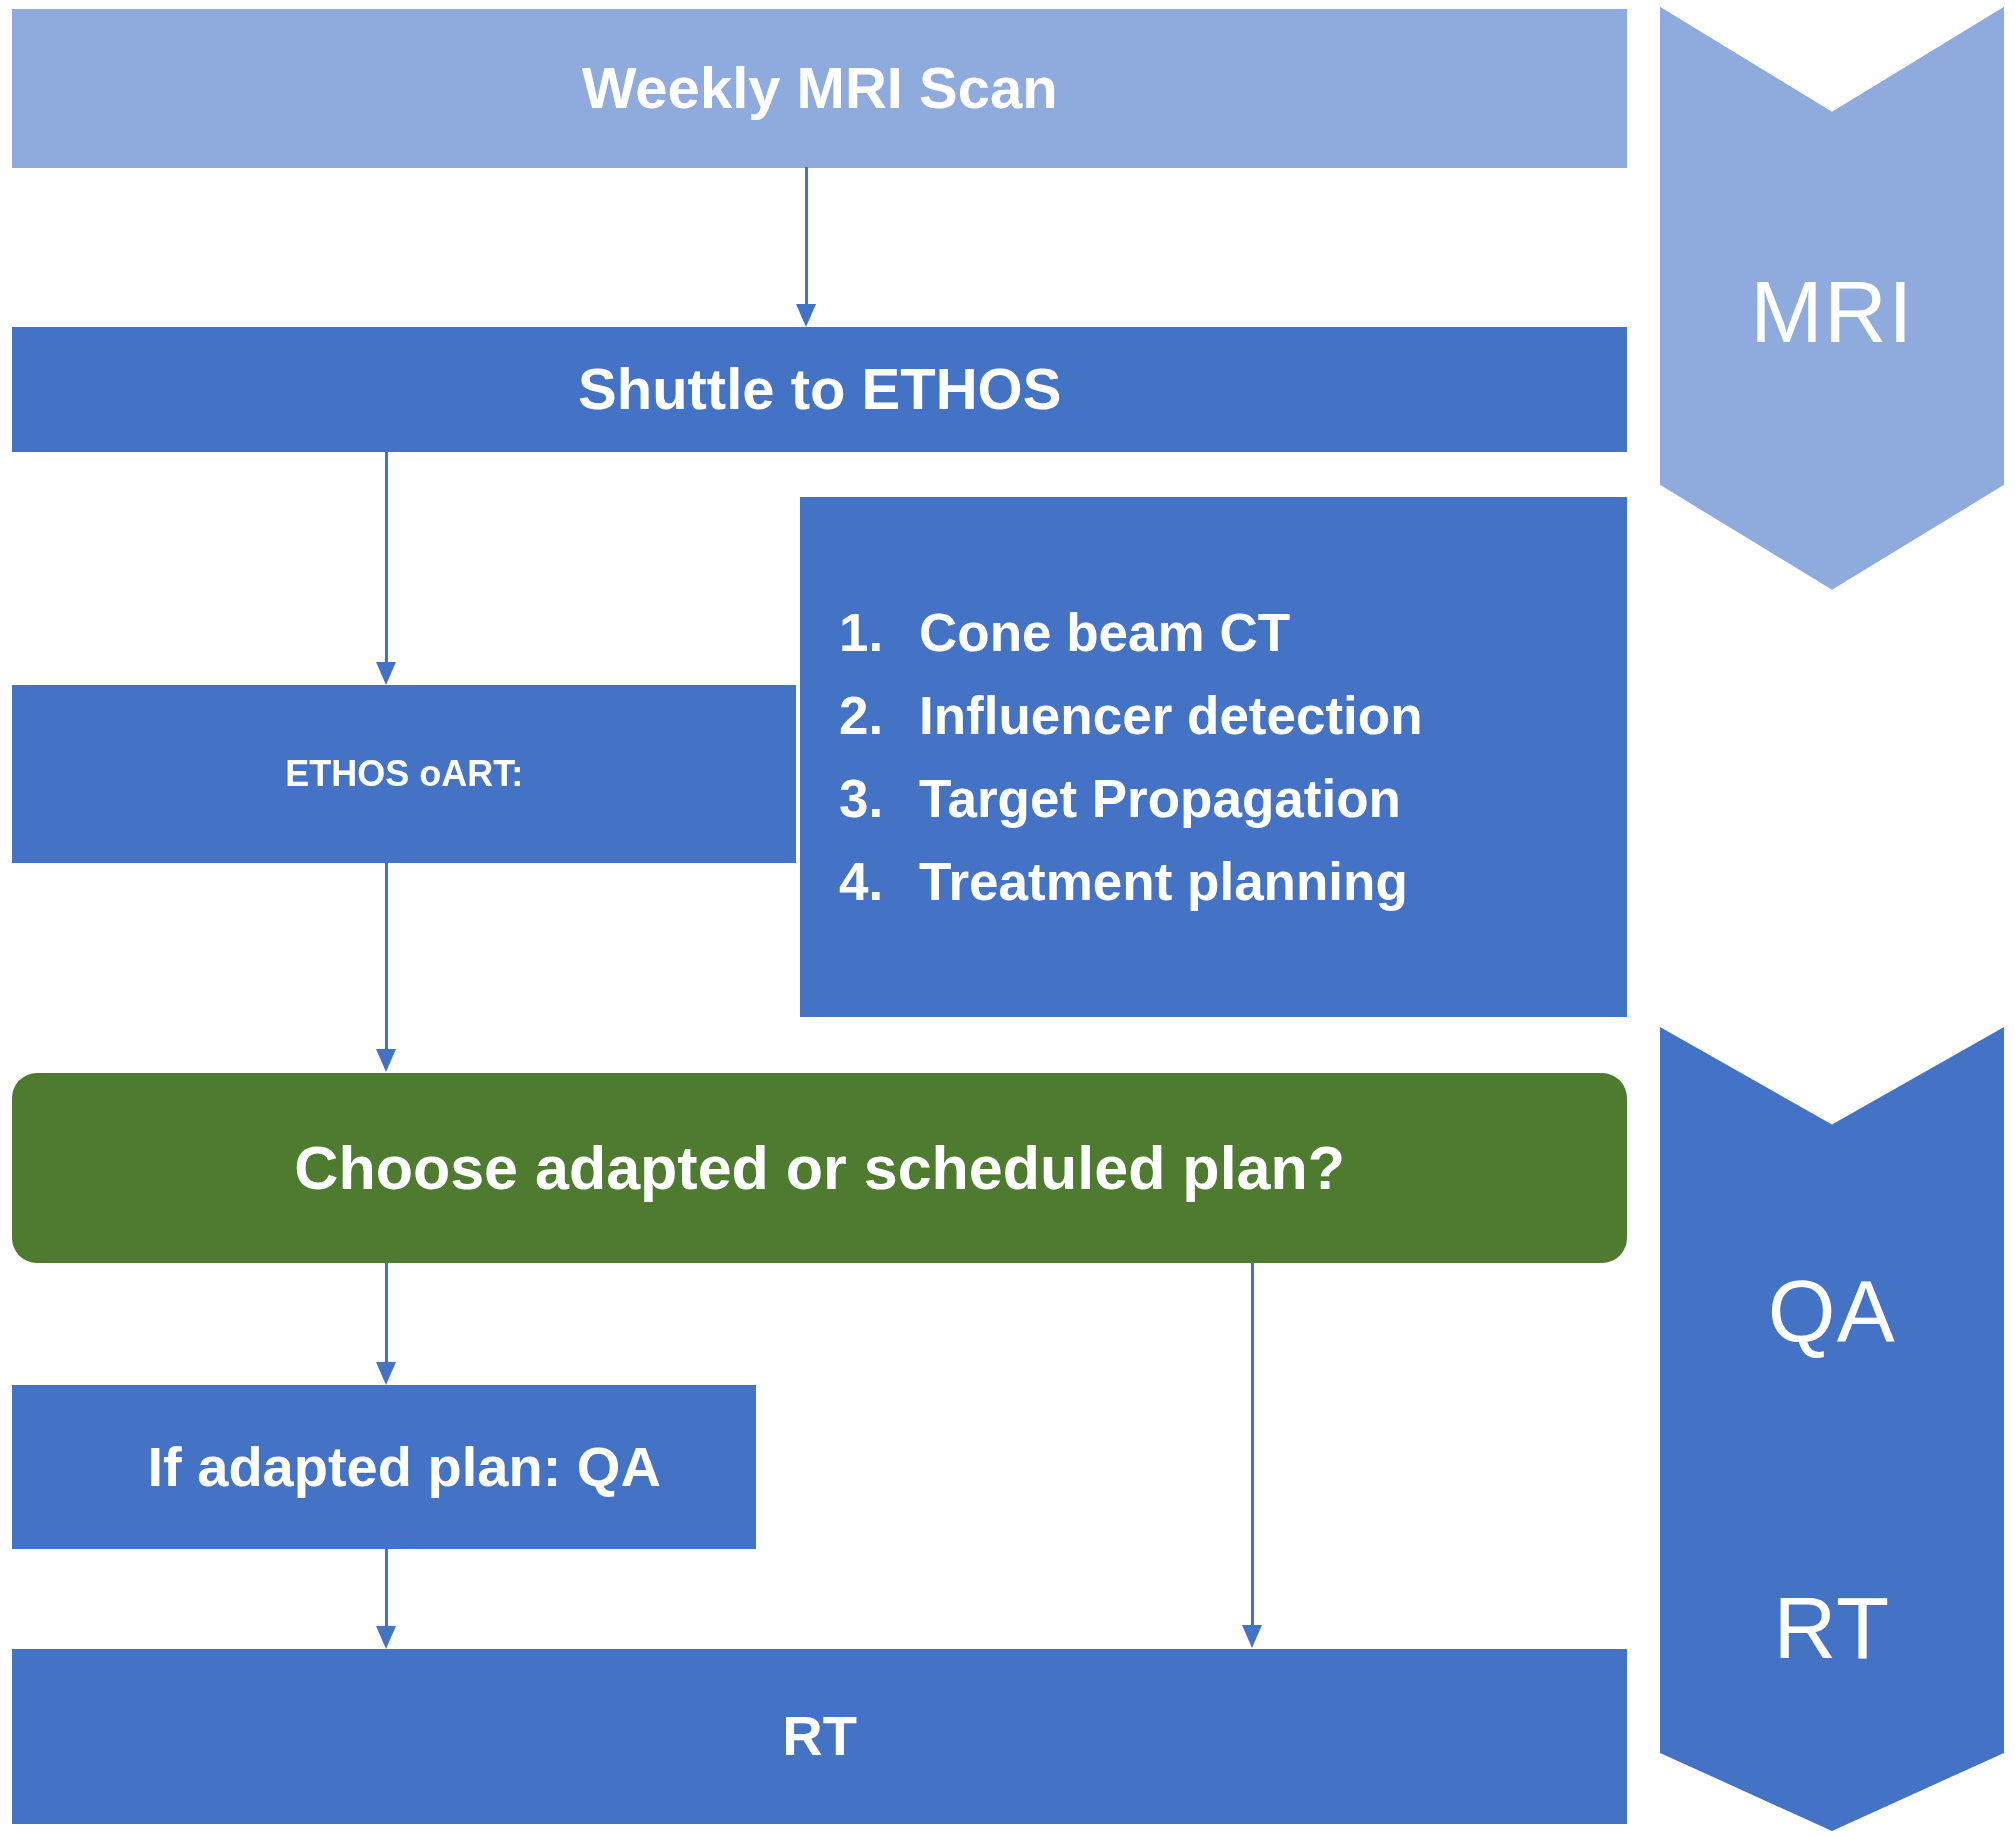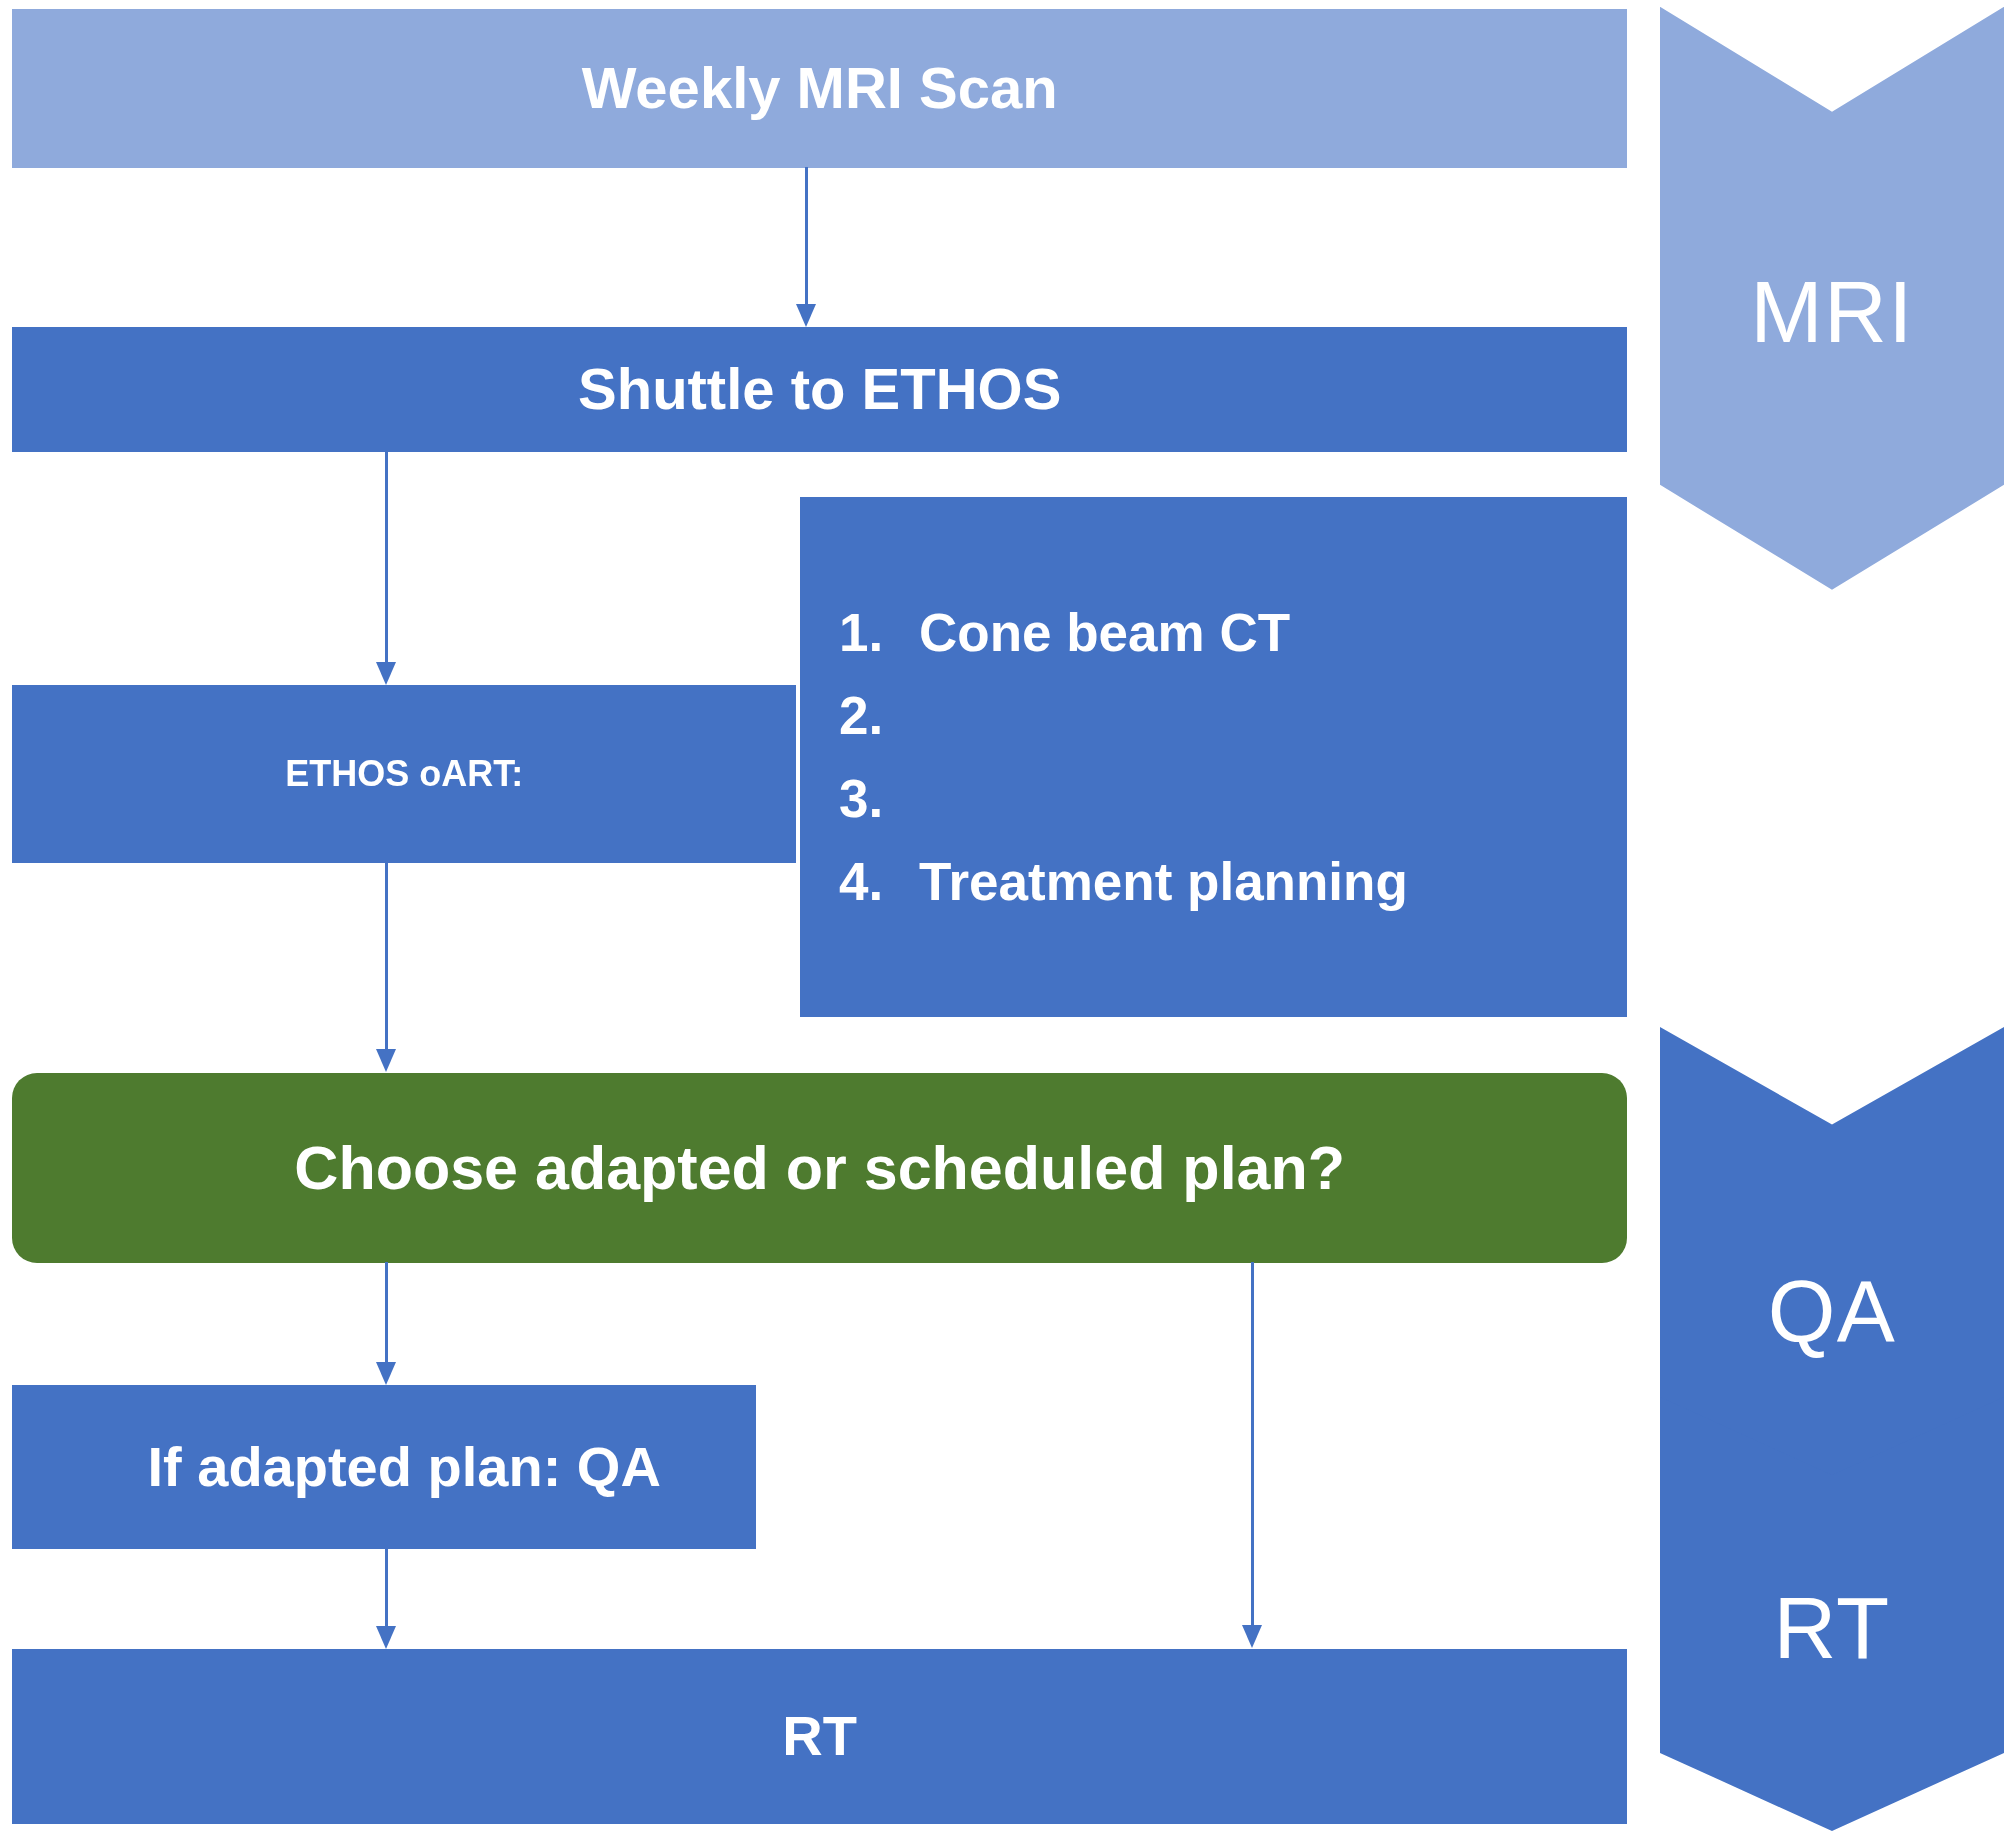--- a/index.html
+++ b/index.html
@@ -66,23 +66,25 @@
     <span class="txt">ETHOS oART:</span>
   </div>
 
   <div id="node-steps">
     <div class="step-row">
       <span class="step-num">1.</span>
       <span class="step-label">Cone beam CT</span>
     </div>
     <div class="step-row">
       <span class="step-num">2.</span>
+      <span class="step-label">Influencer detection</span>
     </div>
     <div class="step-row">
       <span class="step-num">3.</span>
+      <span class="step-label">Target Propagation</span>
     </div>
     <div class="step-row">
       <span class="step-num">4.</span>
       <span class="step-label">Treatment planning</span>
     </div>
   </div>
 
   <div class="box" id="node-decision">
     <span class="txt">Choose adapted or scheduled plan?</span>
   </div>

